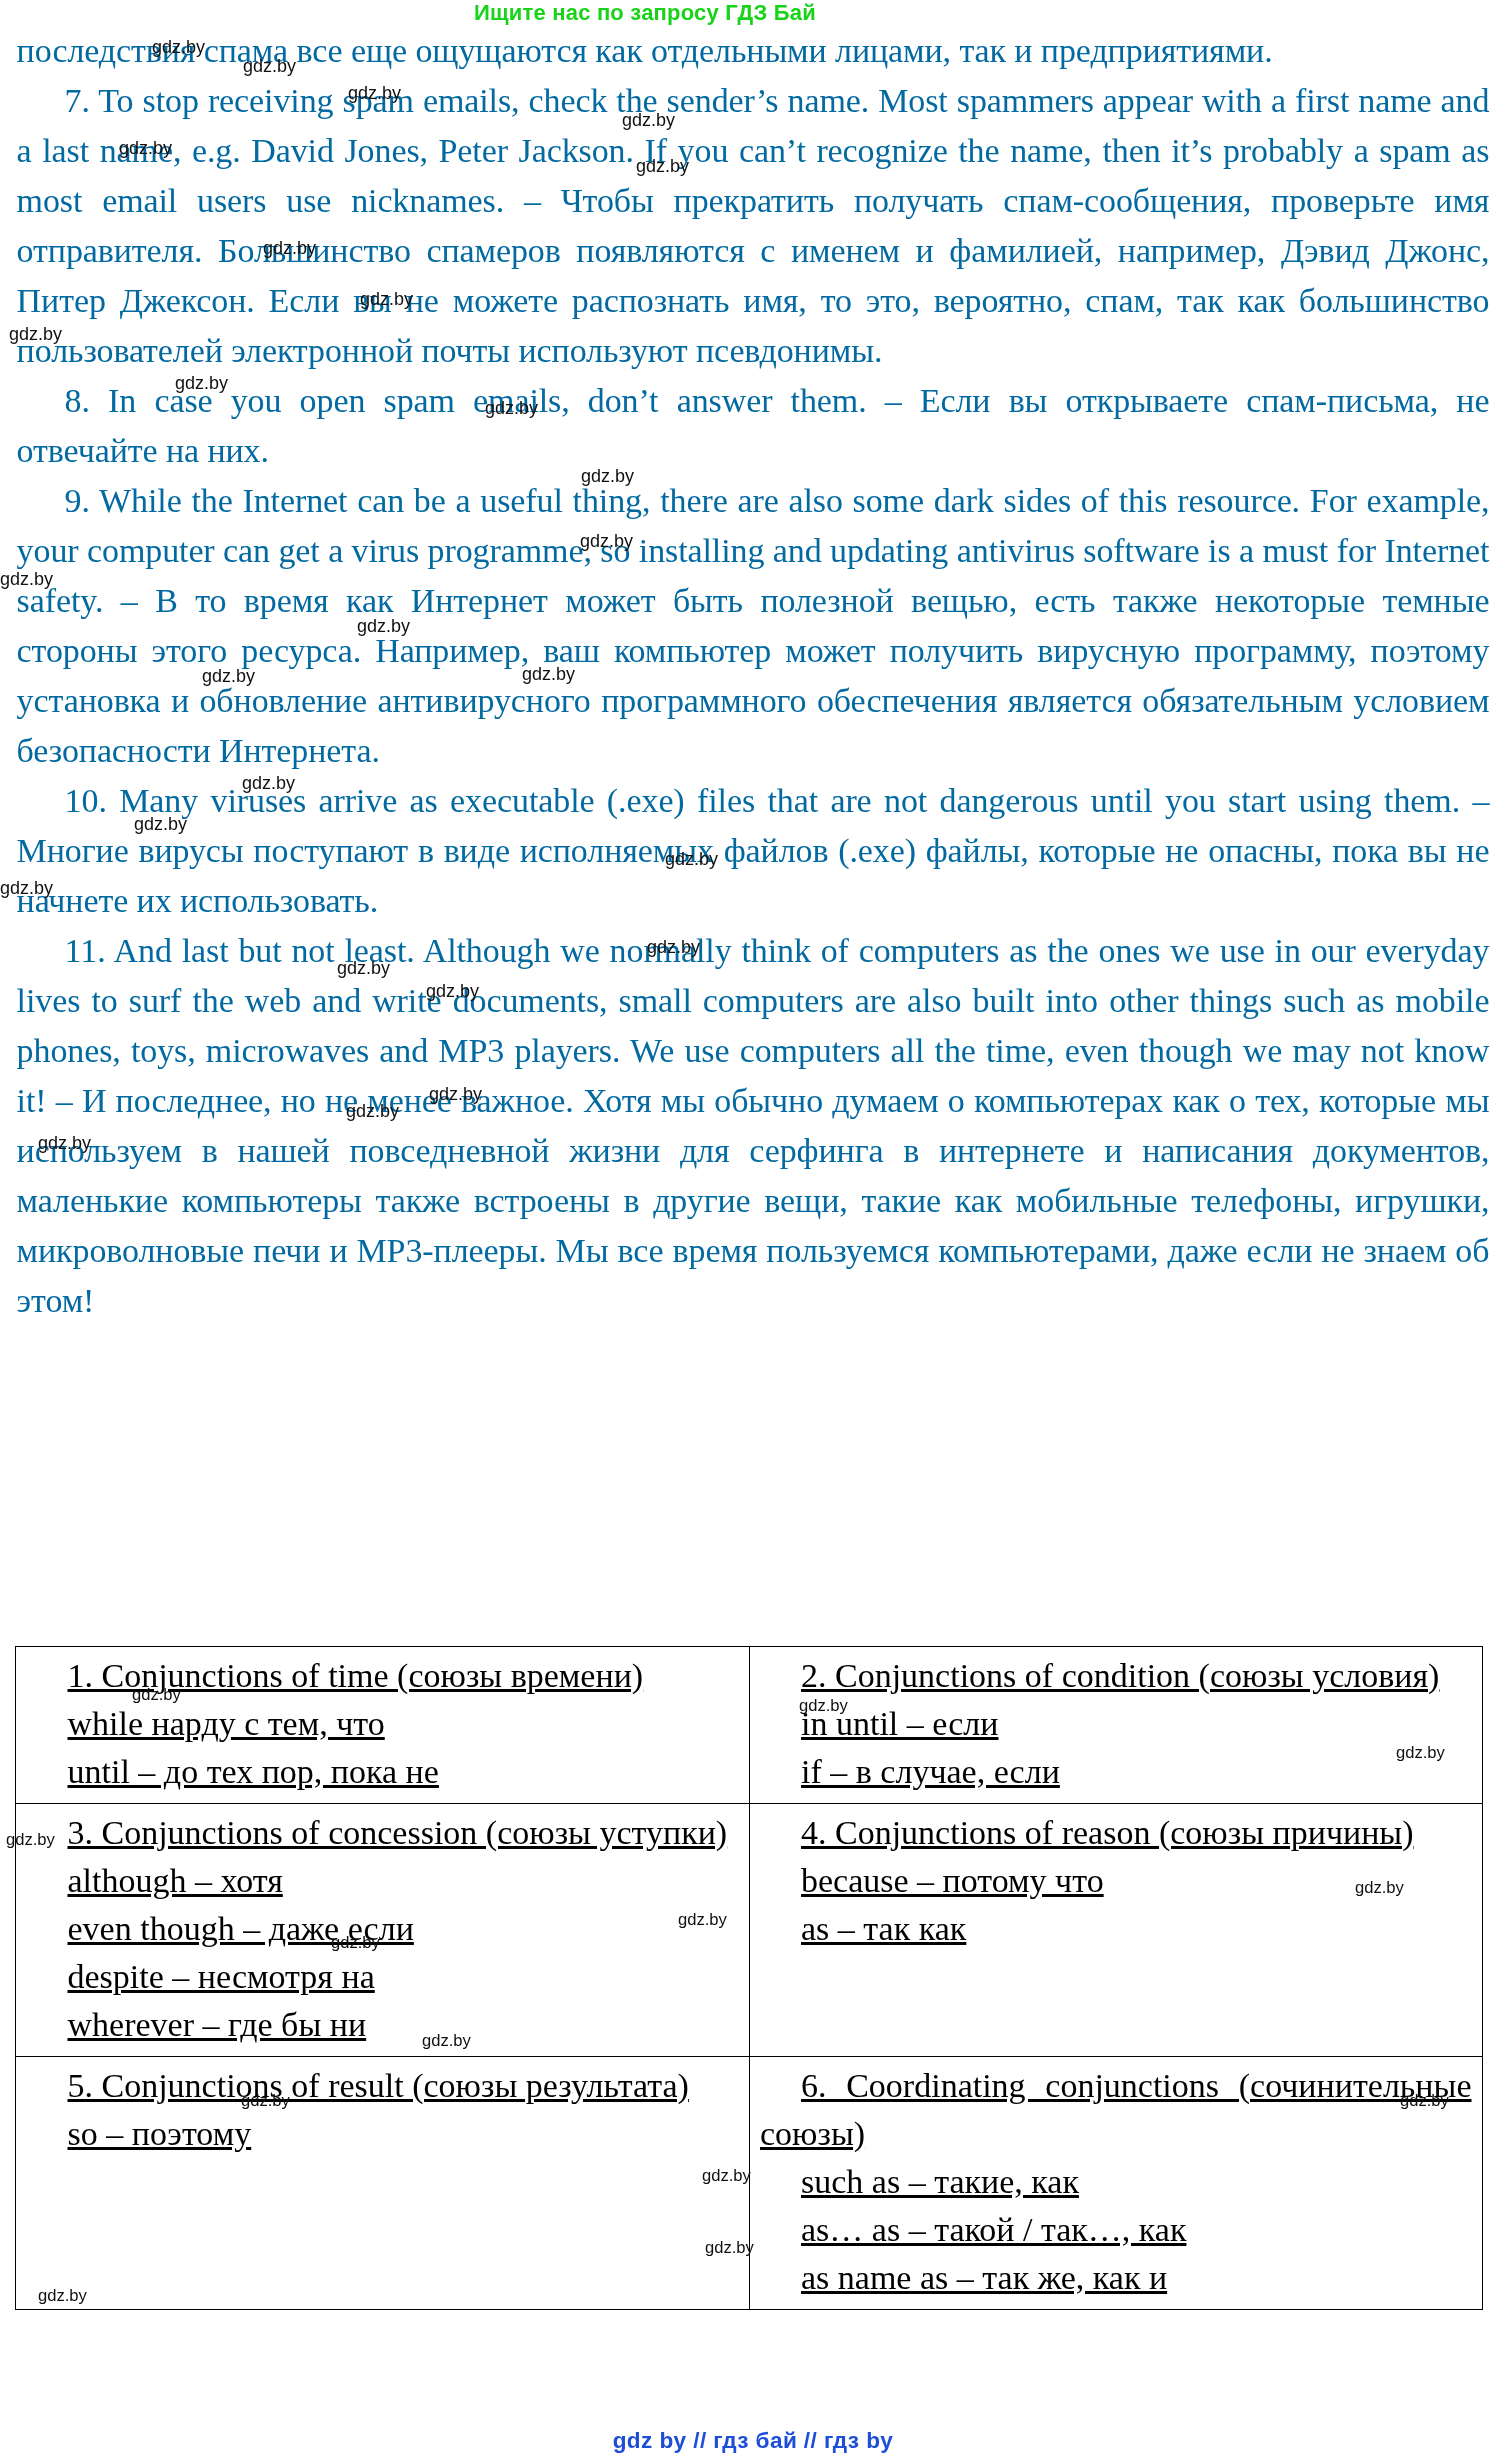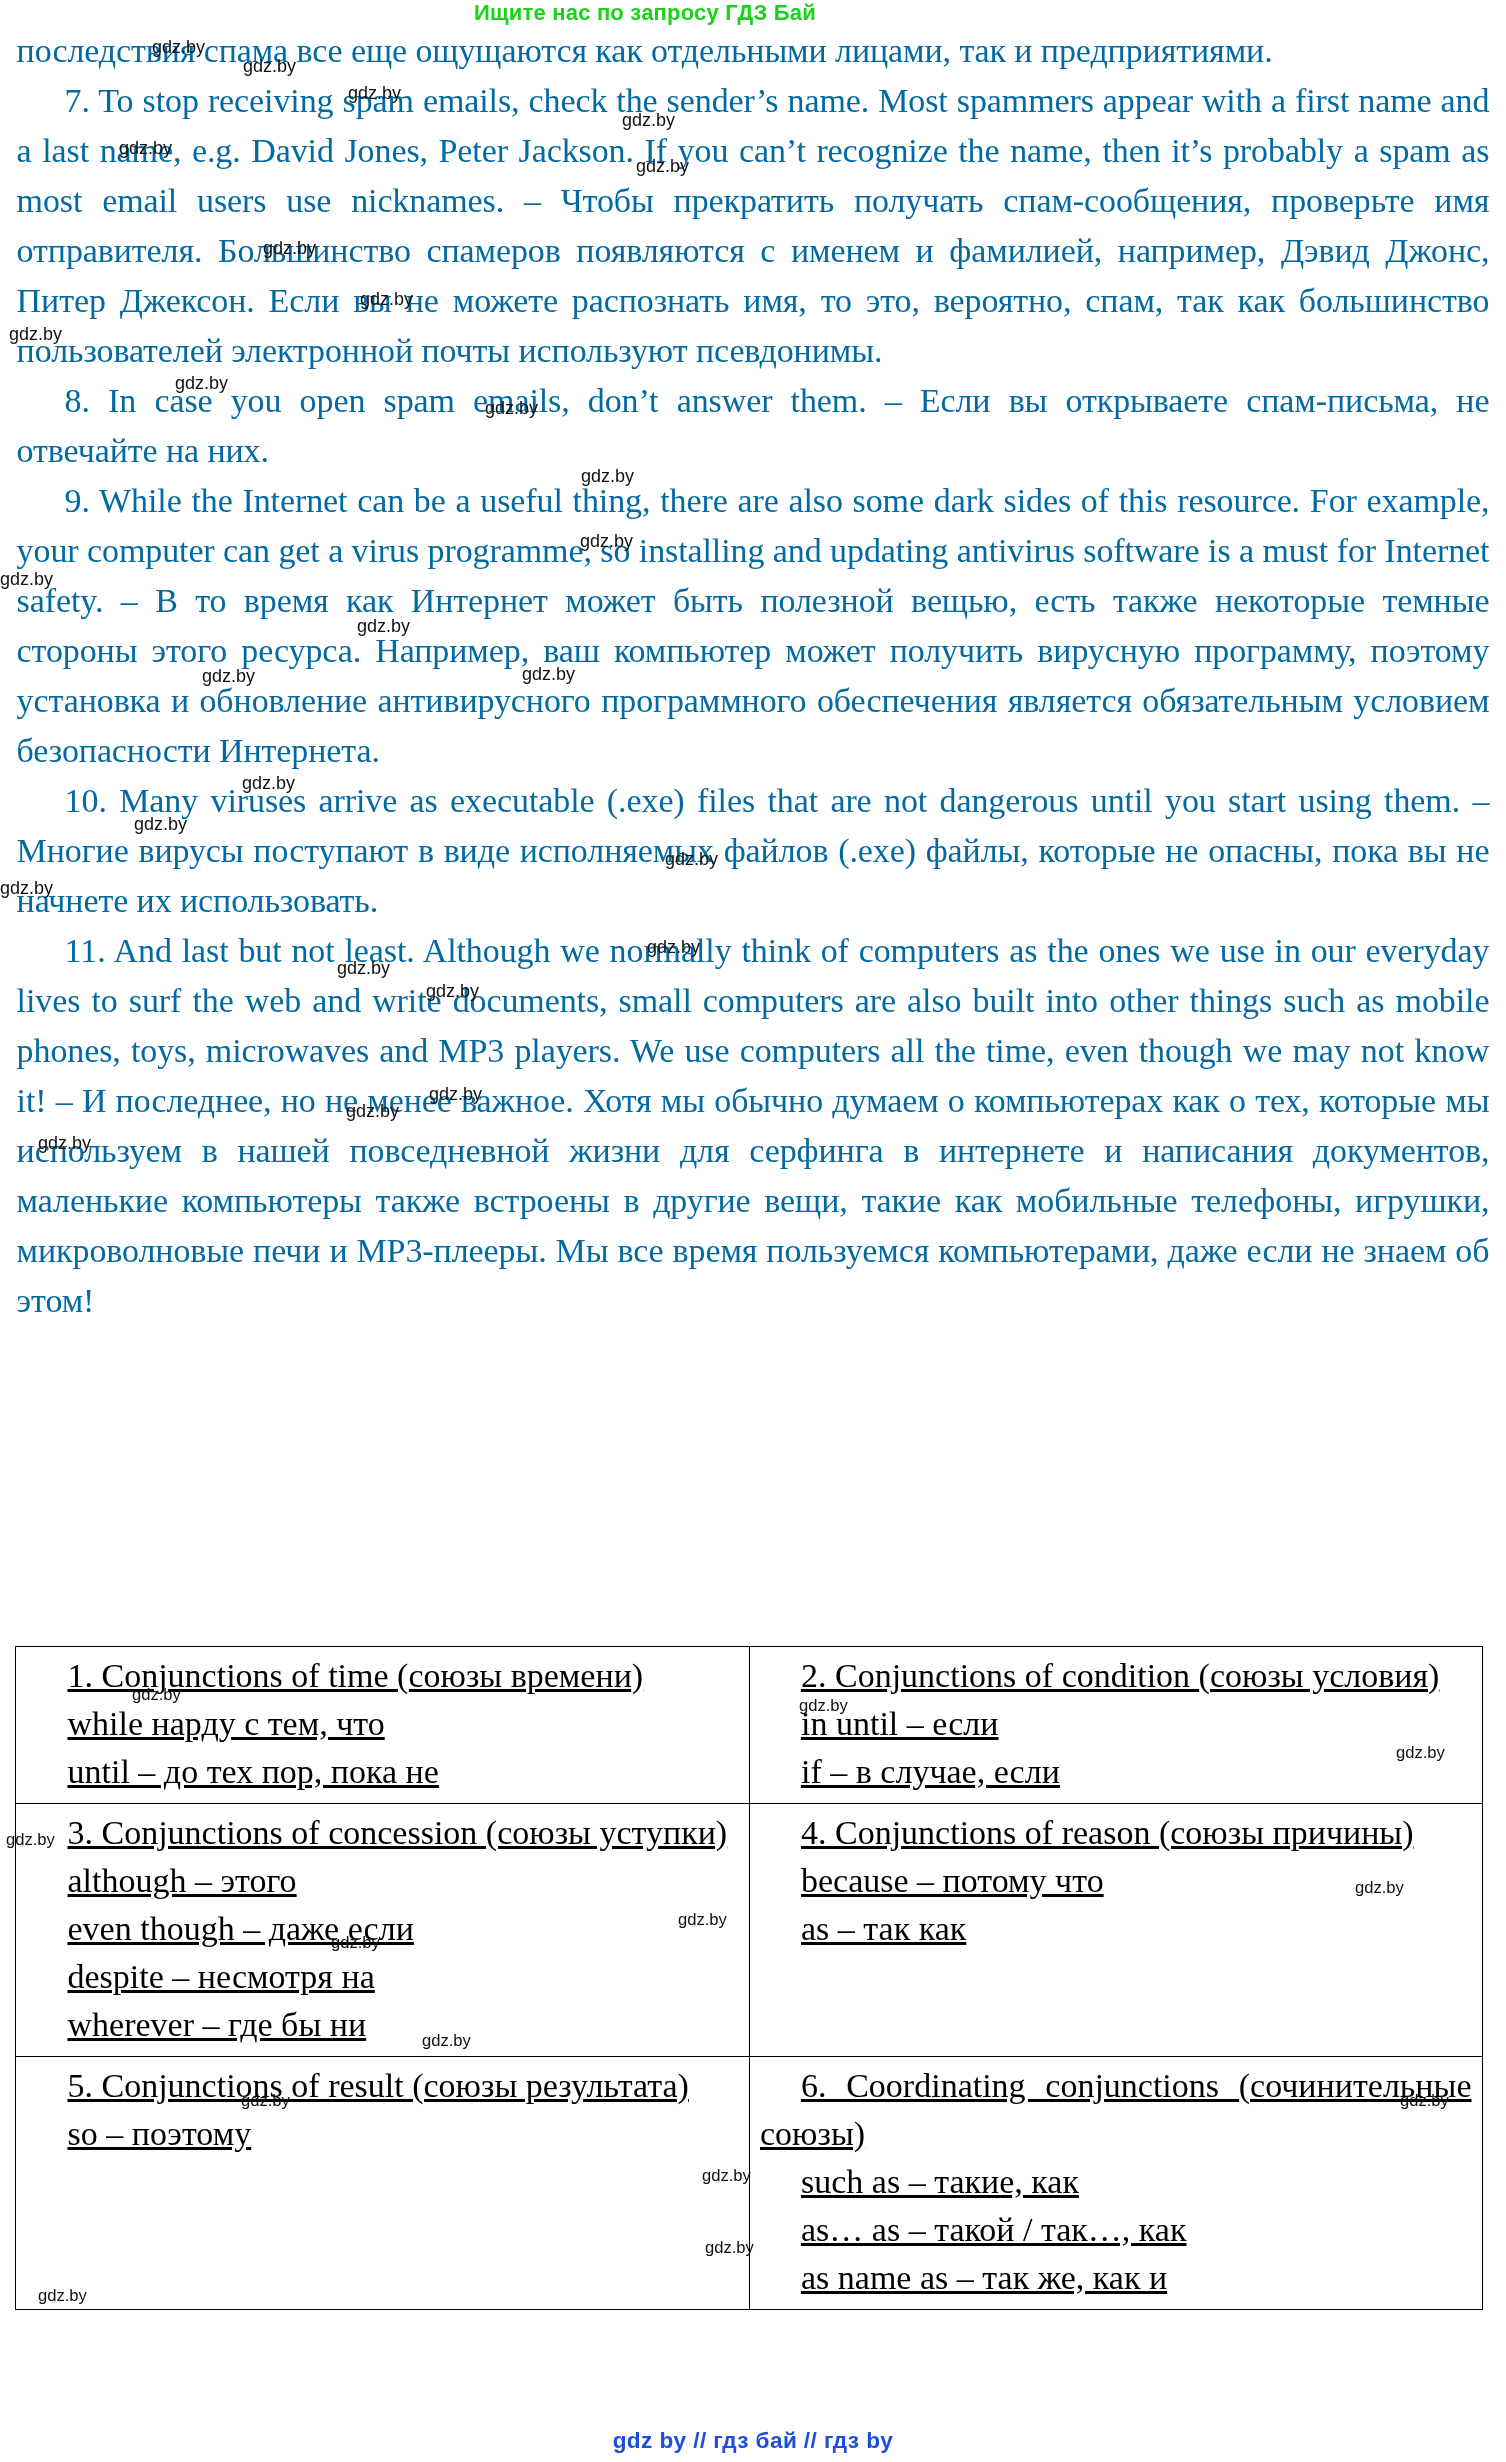--- a/index.html
+++ b/index.html
@@ -154,21 +154,21 @@
       <td>
         <p class="cell-title">2. Conjunctions of condition (союзы условия)</p>
         <p class="cell-item">in until – если</p>
         <p class="cell-item">if – в случае, если</p>
       </td>
     </tr>
 
     <tr>
       <td>
         <p class="cell-title">3. Conjunctions of concession (союзы уступки)</p>
-        <p class="cell-item">although – этого</p>
+        <p class="cell-item">although – хотя</p>
         <p class="cell-item">even though – даже если</p>
         <p class="cell-item">despite – несмотря на</p>
         <p class="cell-item">wherever – где бы ни</p>
       </td>
       <td>
         <p class="cell-title">4. Conjunctions of reason (союзы причины)</p>
         <p class="cell-item">because – потому что</p>
         <p class="cell-item">as – так как</p>
       </td>
     </tr>

